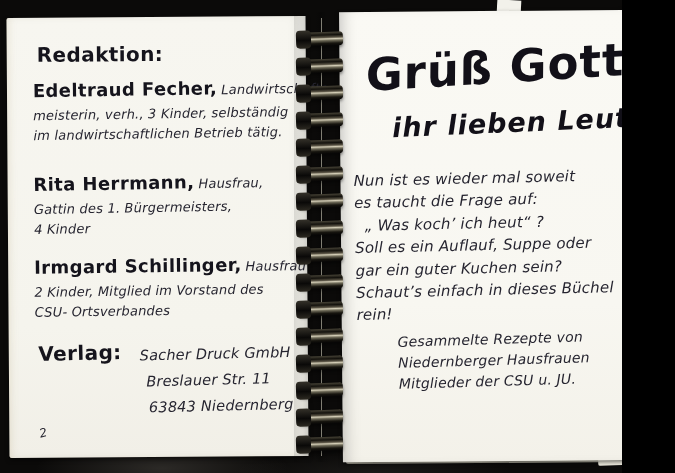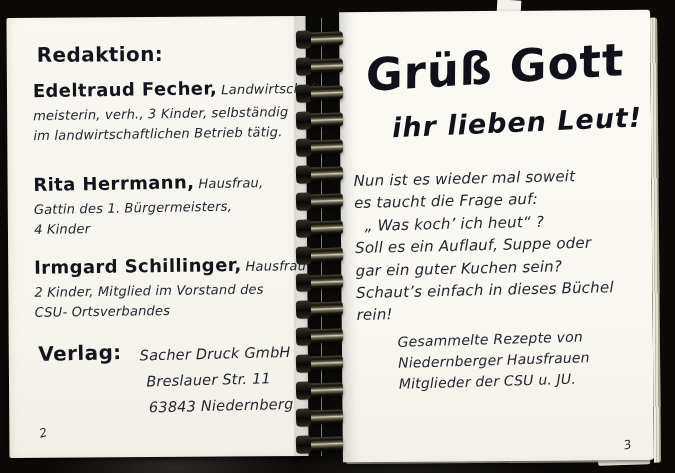--- a/index.html
+++ b/index.html
@@ -1,17 +1,17 @@
 <!DOCTYPE html>
 <html><head>
 <meta charset="utf-8">
 <style>
   html,body{margin:0;padding:0;background:#000;}
   .photo{
-    position:relative;width:675px;height:473px;overflow:hidden;
+    position:relative;width:622px;height:473px;overflow:hidden;
     background:
       radial-gradient(ellipse 180px 40px at 26% 99%, rgba(96,92,86,.38), rgba(0,0,0,0) 70%),
       radial-gradient(ellipse 200px 30px at 60% 100%, rgba(70,68,64,.25), rgba(0,0,0,0) 70%),
       #0b0a09;
     font-family:"DejaVu Sans","Liberation Sans",sans-serif;
   }
   
   .page{position:absolute;z-index:2;}
   .page-left{
     left:8px;top:17px;width:299px;height:440px;

